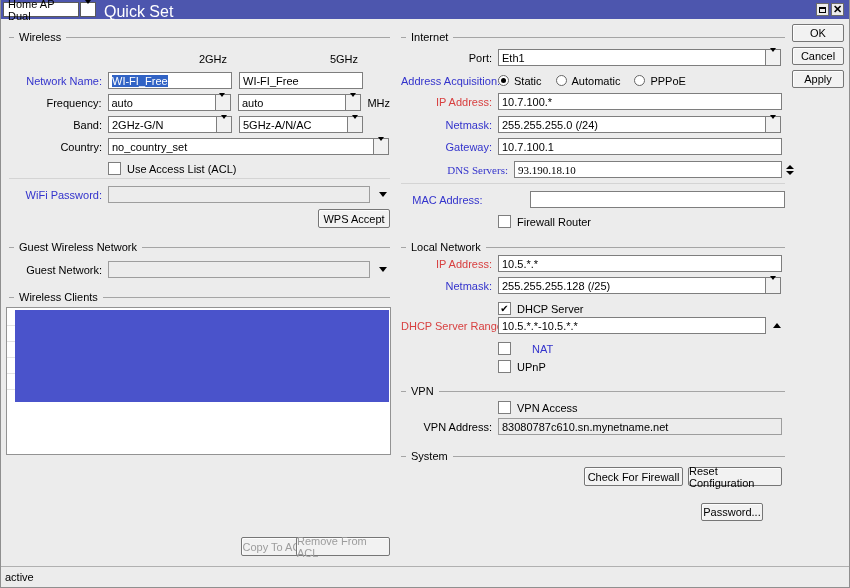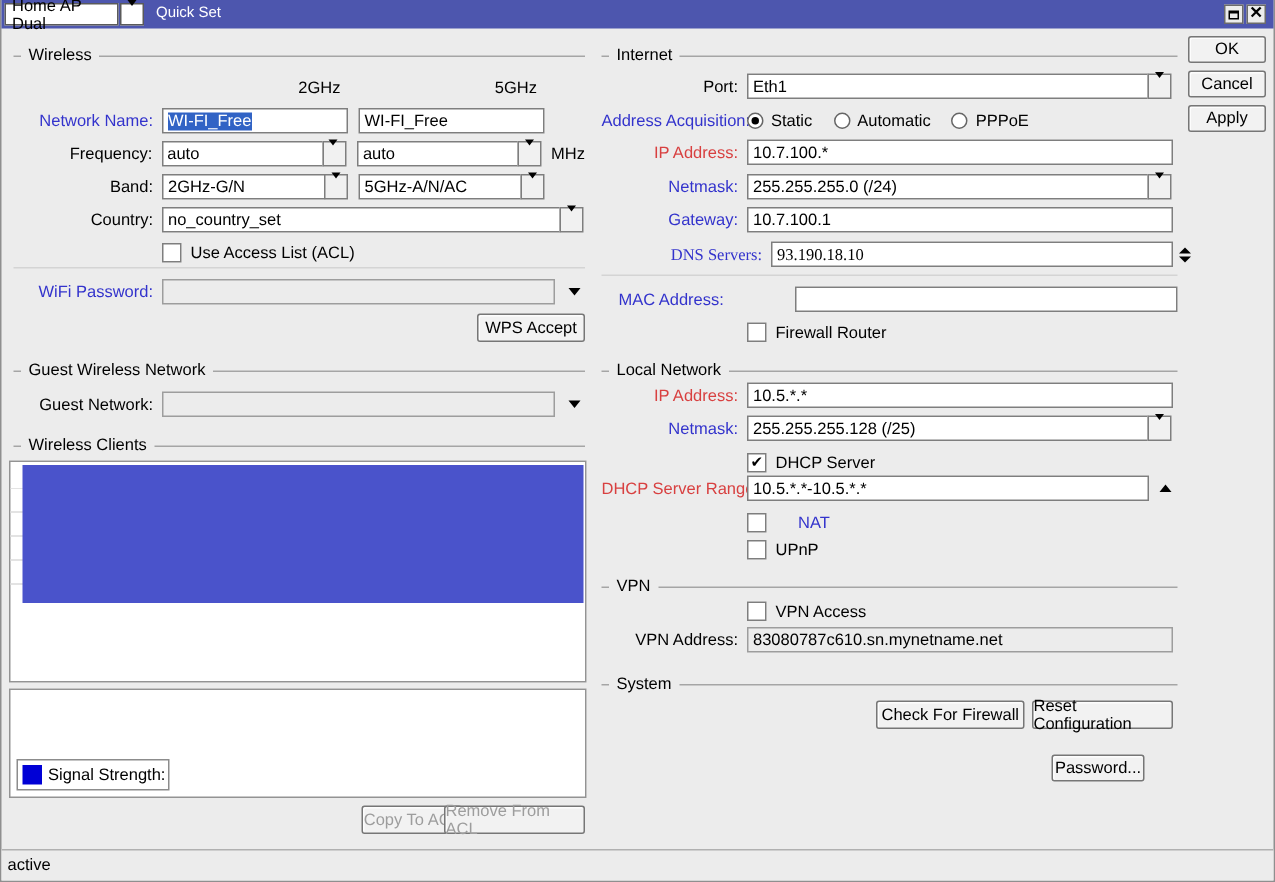--- a/index.html
+++ b/index.html
@@ -13,21 +13,21 @@
     overflow:hidden;
   }
   .window { position:absolute; inset:0; background:#ececec; border:1px solid #8f8f8f; border-top:none; }
 
   
   .titlebar { position:absolute; top:0; left:0; right:0; height:19px; background:#4d56ae; }
   .preset-combo { position:absolute; left:2px; top:2px; width:76px; height:15px; background:#fff;
     border:1px solid #5a5a5a; padding:0 4px; display:flex; align-items:center; color:#000; }
   .preset-btn { position:absolute; left:79px; top:2px; width:16px; height:15px; background:#fff;
     border:1px solid #5a5a5a; display:flex; align-items:center; justify-content:center; }
-  .titlebar-title { position:absolute; left:103px; top:3px; color:#fff; font-size:10px; }
+  .titlebar-title { position:absolute; left:103px; top:3px; color:#fff; font-size:16px; }
   .win-ctrl { position:absolute; top:3px; width:13px; height:13px; background:#ececec; border:1px solid #6b6b6b;
     display:flex; align-items:center; justify-content:center; font-size:9px; line-height:9px; color:#000; }
   .maxbox { width:7px; height:6px; border:1px solid #000; border-top-width:2px; }
 
   
   .grp { position:absolute; display:flex; align-items:center; height:12px; }
   .grp .dash { width:5px; border-top:1px solid #a5a5a5; }
   .grp .gl { margin:0 5px; white-space:nowrap; }
   .grp .line { flex:1; border-top:1px solid #a5a5a5; }
 
@@ -210,26 +210,20 @@
     <span class="dash"></span>
       <span class="gl">Wireless Clients</span>
       <span class="line"></span>
   </div>
 
   <div class="listbox">
     <div class="rowlines"></div>
     <div class="redact"></div>
   </div>
 
-  <div class="chartbox">
-    <div class="legend">
-      <span class="swatch"></span>
-      <span>Signal Strength:</span>
-    </div>
-  </div>
 
   <div class="btn disabled" style="left:240px; top:537px; width:67px; height:19px;">
     <span>Copy To ACL</span>
   </div>
   <div class="btn disabled" style="left:295px; top:537px; width:94px; height:19px;">
     <span>Remove From ACL</span>
   </div>
 
   <div class="grp" style="left:400px; top:31px; width:384px;">
     <span class="dash"></span>

